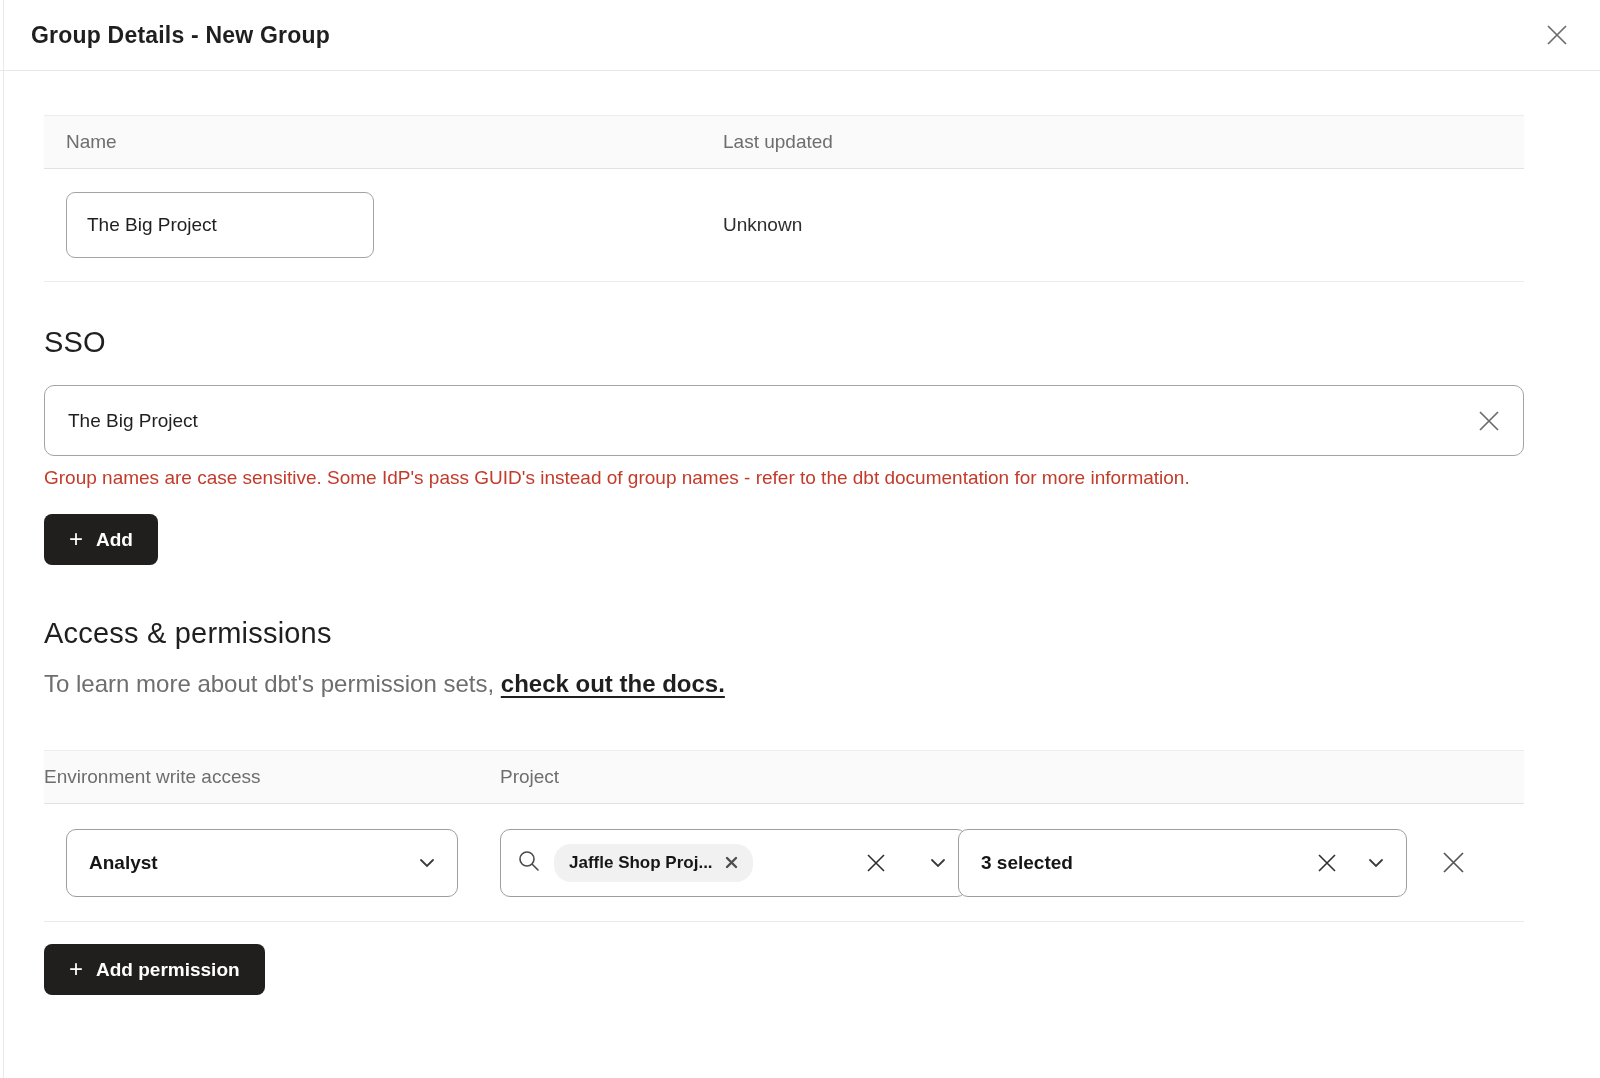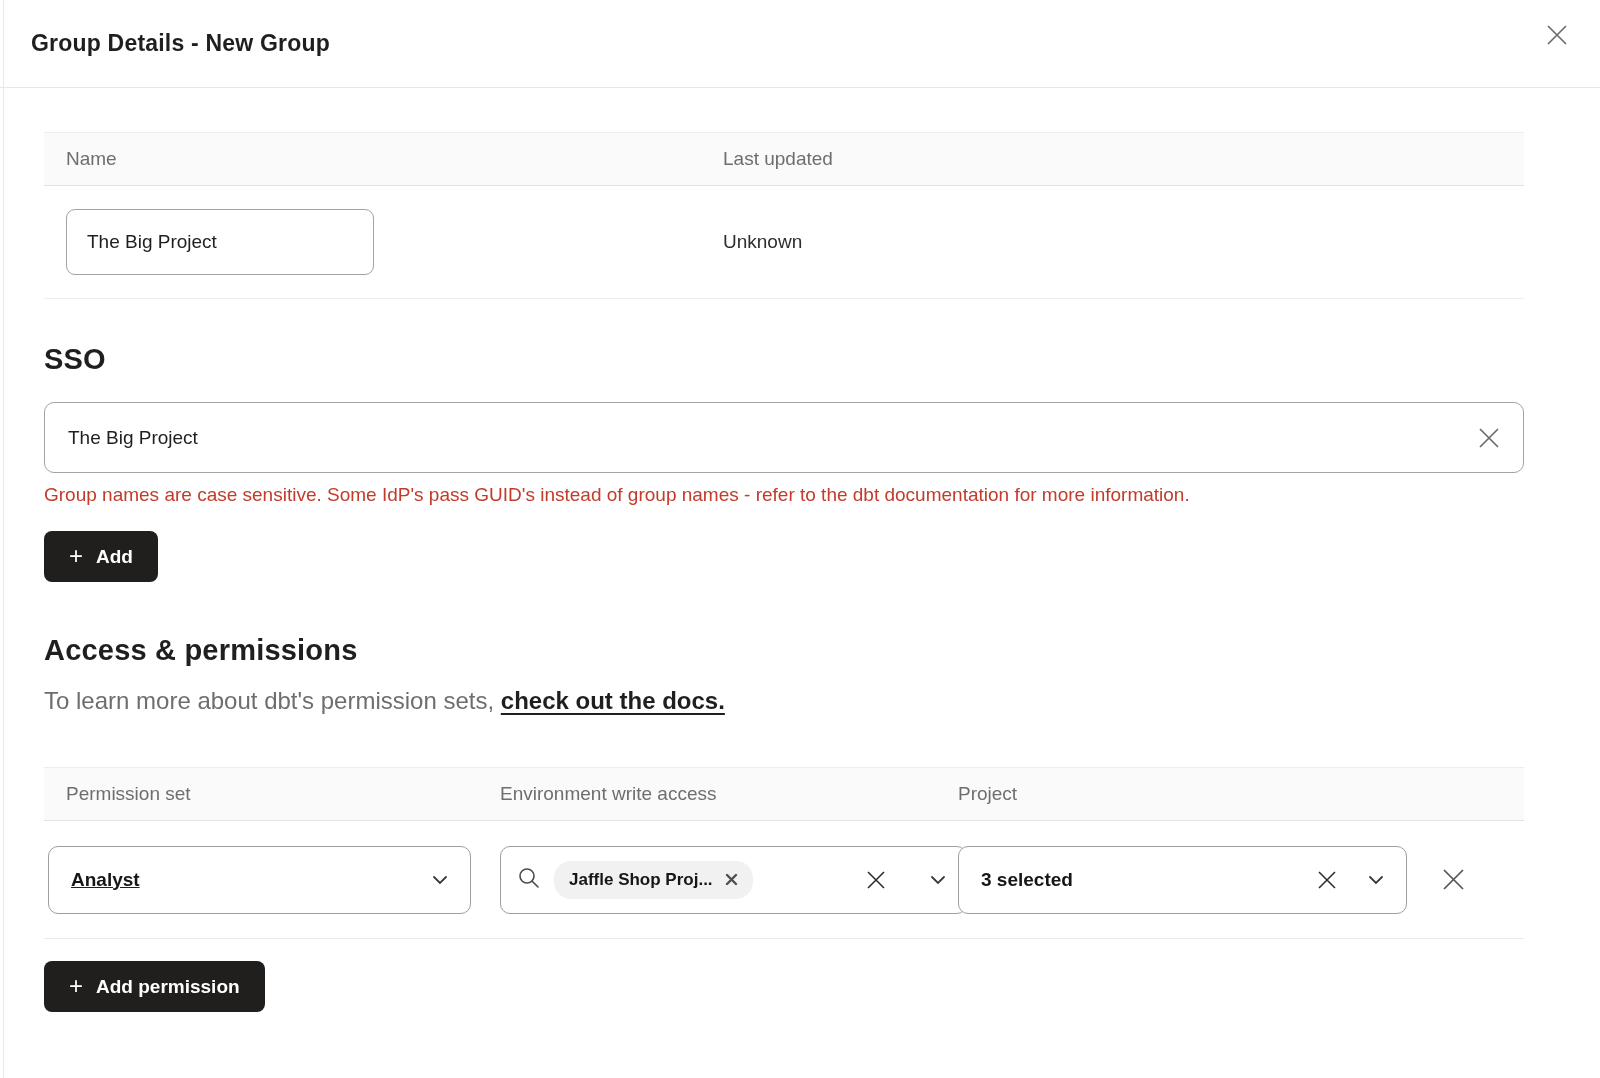--- a/index.html
+++ b/index.html
@@ -1,21 +1,21 @@
 <!DOCTYPE html>
 <html><head>
 <meta charset="utf-8">
 <style>
   * { margin:0; padding:0; box-sizing:border-box; }
   html,body { width:1600px; height:1078px; background:#ffffff;
     font-family:"Liberation Sans", sans-serif; color:#1f1f1f; overflow:hidden; }
   .left-edge { position:absolute; left:3px; top:0; bottom:0; width:1px; background:#e9e9e9; }
 
   
-  .modal-header { position:relative; height:88px; display:flex; align-items:center;
+  .modal-header { position:relative; height:71px; display:flex; align-items:center;
     padding:0 31px; border-bottom:1px solid #e7e7e7; }
   .modal-title { font-size:23px; font-weight:700; letter-spacing:.2px; }
   .modal-close { position:absolute; right:28px; top:20px; width:30px; height:30px;
     background:none; border:none; cursor:pointer; display:flex; align-items:center; justify-content:center; }
 
   main { padding:0 76px 0 44px; }
 
   
   .t-head { display:grid; height:54px; align-items:center; background:#fafafa;
     border-top:1px solid #ededed; border-bottom:1px solid #e2e2e2;
@@ -26,21 +26,21 @@
 
   .group-table { margin-top:44px; }
   .group-row { display:grid; grid-template-columns:679px 1fr; align-items:center;
     height:113px; border-bottom:1px solid #ededed; }
   .name-input { width:308px; height:66px; border:1px solid #a3a3a3; border-radius:9px;
     padding:0 20px; font-size:19px; font-family:inherit; color:#1f1f1f; background:#fff;
     margin-left:22px; }
   .last-updated { font-size:19px; color:#2e2e2e; }
 
   
-  .section-h { font-size:29px; font-weight:700; letter-spacing:.2px; }
+  .section-h { font-size:29px; font-weight:400; letter-spacing:.2px; }
   .sso-h { margin-top:44px; }
   .sso-desc { margin-top:14px; font-size:19px; line-height:29px; color:#6e6e6e; max-width:1470px; }
 
   .clear-field { position:relative; margin-top:26px; height:71px; width:100%; }
   .clear-field input { width:100%; height:100%; border:1px solid #a3a3a3; border-radius:10px;
     padding:0 70px 0 23px; font-size:19px; font-family:inherit; color:#1f1f1f; background:#fff; }
   .field-clear-btn { position:absolute; right:20px; top:50%; transform:translateY(-50%);
     width:30px; height:30px; background:none; border:none; cursor:pointer;
     display:flex; align-items:center; justify-content:center; }
 
@@ -56,21 +56,21 @@
   .docs-link { color:#1f1f1f; font-weight:700; text-decoration:underline;
     text-underline-offset:4px; text-decoration-thickness:1.5px; cursor:pointer; }
 
   .perm-table { margin-top:52px; }
   .perm-row { display:grid; grid-template-columns:456px 458px 1fr; align-items:center;
     height:118px; border-bottom:1px solid #e9e9e9; }
 
   .select { height:68px; border:1px solid #9e9e9e; border-radius:10px; background:#fff;
     display:flex; align-items:center; cursor:pointer; }
   .select .val { font-size:19px; font-weight:700; color:#161616; }
-  .sel-analyst { width:423px; margin-left:4px; padding:0 22px; justify-content:space-between;text-decoration:underline; }
+  .sel-analyst { width:392px; margin-left:22px; padding:0 22px; justify-content:space-between; }
   .sel-project { width:467px; padding:0 20px 0 16px; gap:13px; }
   .sel-env { width:449px; padding:0 22px; }
 
   .tag { display:inline-flex; align-items:center; gap:12px; background:#f1f1f1;
     border-radius:17px; height:38px; padding:0 15px; font-size:17px; font-weight:700; color:#161616; }
   .tag .tag-x { background:none; border:none; cursor:pointer; display:flex; align-items:center; }
 
   .icon-btn { background:none; border:none; cursor:pointer; display:flex;
     align-items:center; justify-content:center; width:26px; height:26px; }
   .ml-auto { margin-left:auto; }
@@ -128,21 +128,20 @@
       <span>Add</span>
     </button>
   </section>
 
   <section>
     <h2 class="section-h access-h">Access &amp; permissions</h2>
     <p class="docs-line"><span>To learn more about dbt's permission sets, </span><span class="docs-link">check out the docs.</span></p>
 
     <div class="perm-table">
       <div class="t-head g3">
-        <span class="pad">Permission set</span>
         <span>Environment write access</span>
         <span>Project</span>
       </div>
 
       <div class="perm-row">
 
         <div>
           <div class="select sel-analyst">
             <span class="val">Analyst</span>
             <span>

